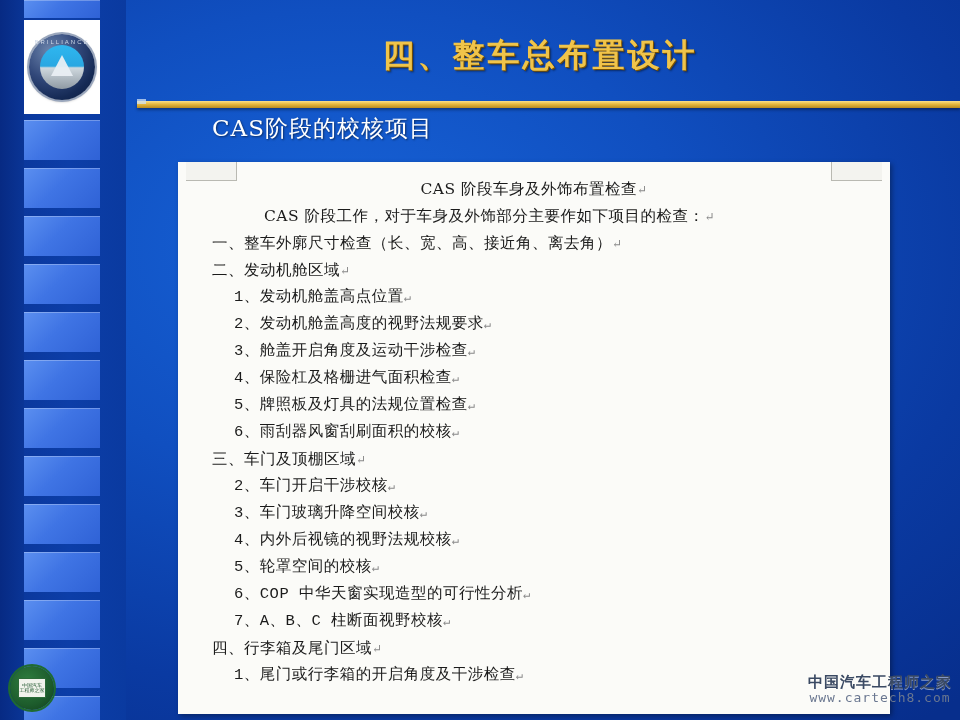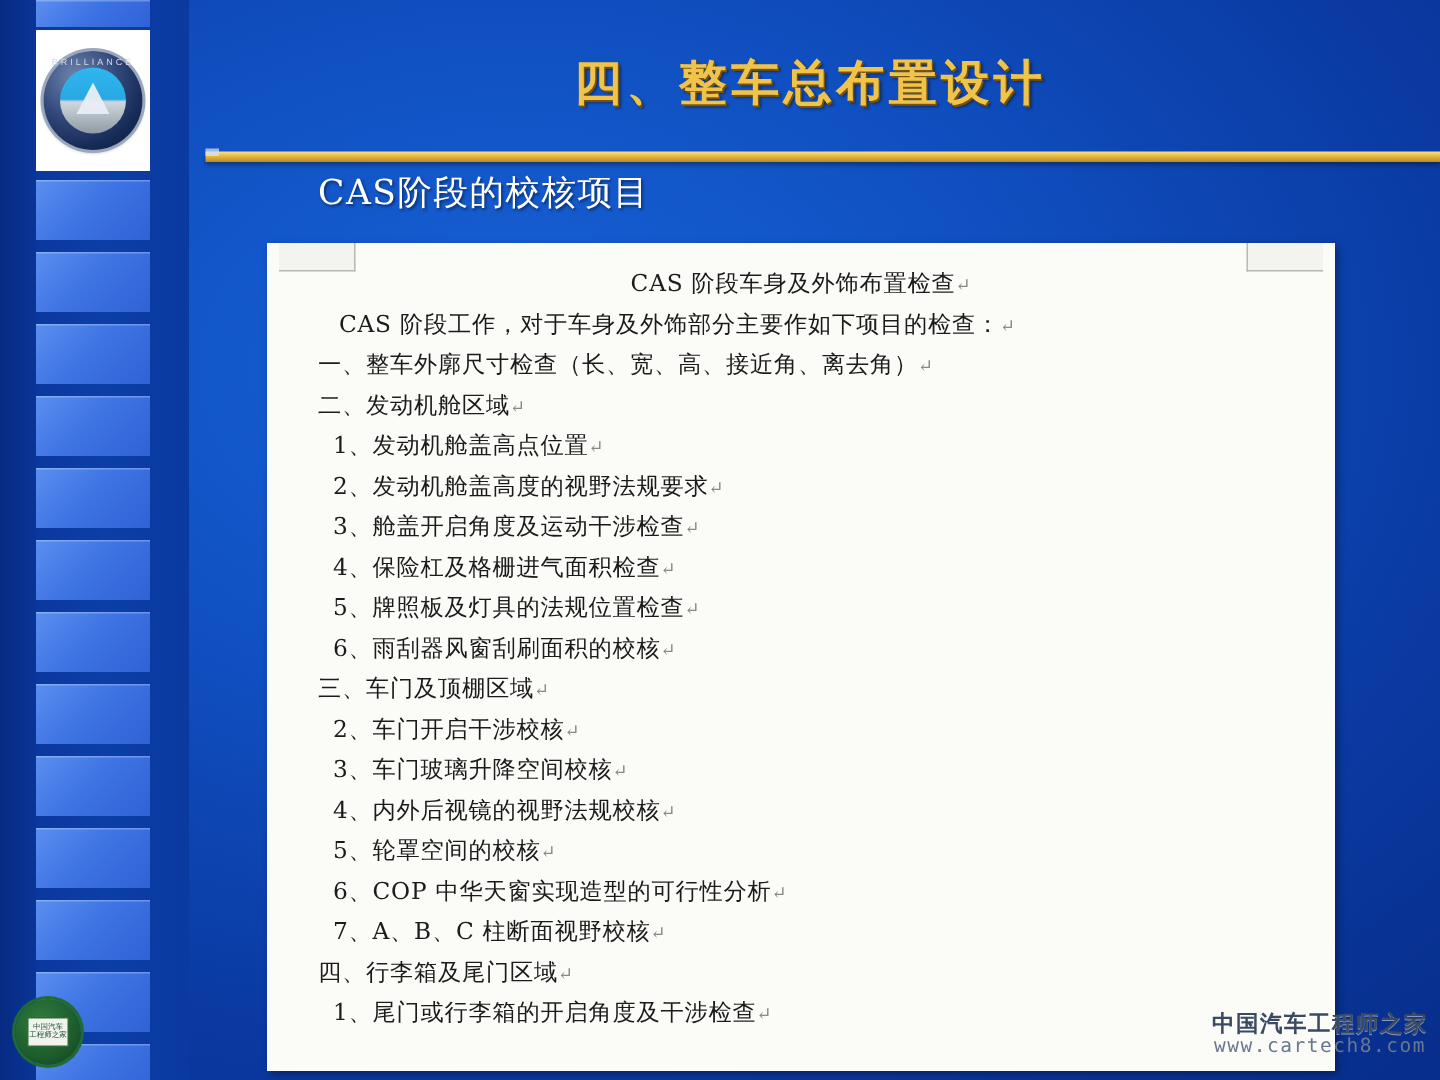--- a/index.html
+++ b/index.html
@@ -210,22 +210,22 @@
     color: #1b1b1b;
   }
   .doc-line {
     font-size: 15.5px;
     line-height: 26px;
     white-space: nowrap;
     letter-spacing: 0.5px;
   }
   .doc-line.center { text-align: center; }
   .doc-line.indent-0 { padding-left: 34px; }
-  .doc-line.indent-1 { padding-left: 44px; }
-  .doc-line.head-2 { padding-left: 48px; }
+  .doc-line.indent-1 { padding-left: 56px; font-family: Liberation Mono, monospace; }
+  .doc-line.head-2 { padding-left: 86px; }
   .pilcrow {
     color: #8a8a8a;
     font-size: 12px;
   }
 
   
   .watermark {
     position: absolute;
     right: 8px;
     bottom: 14px;

